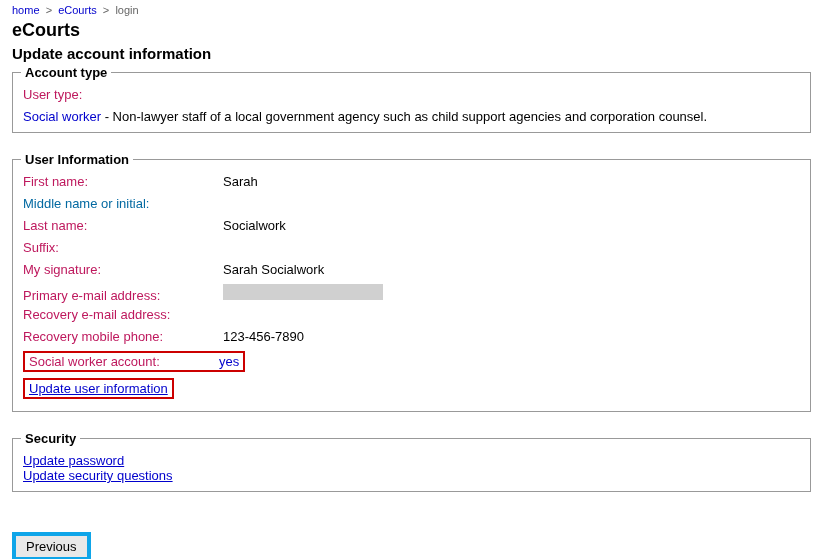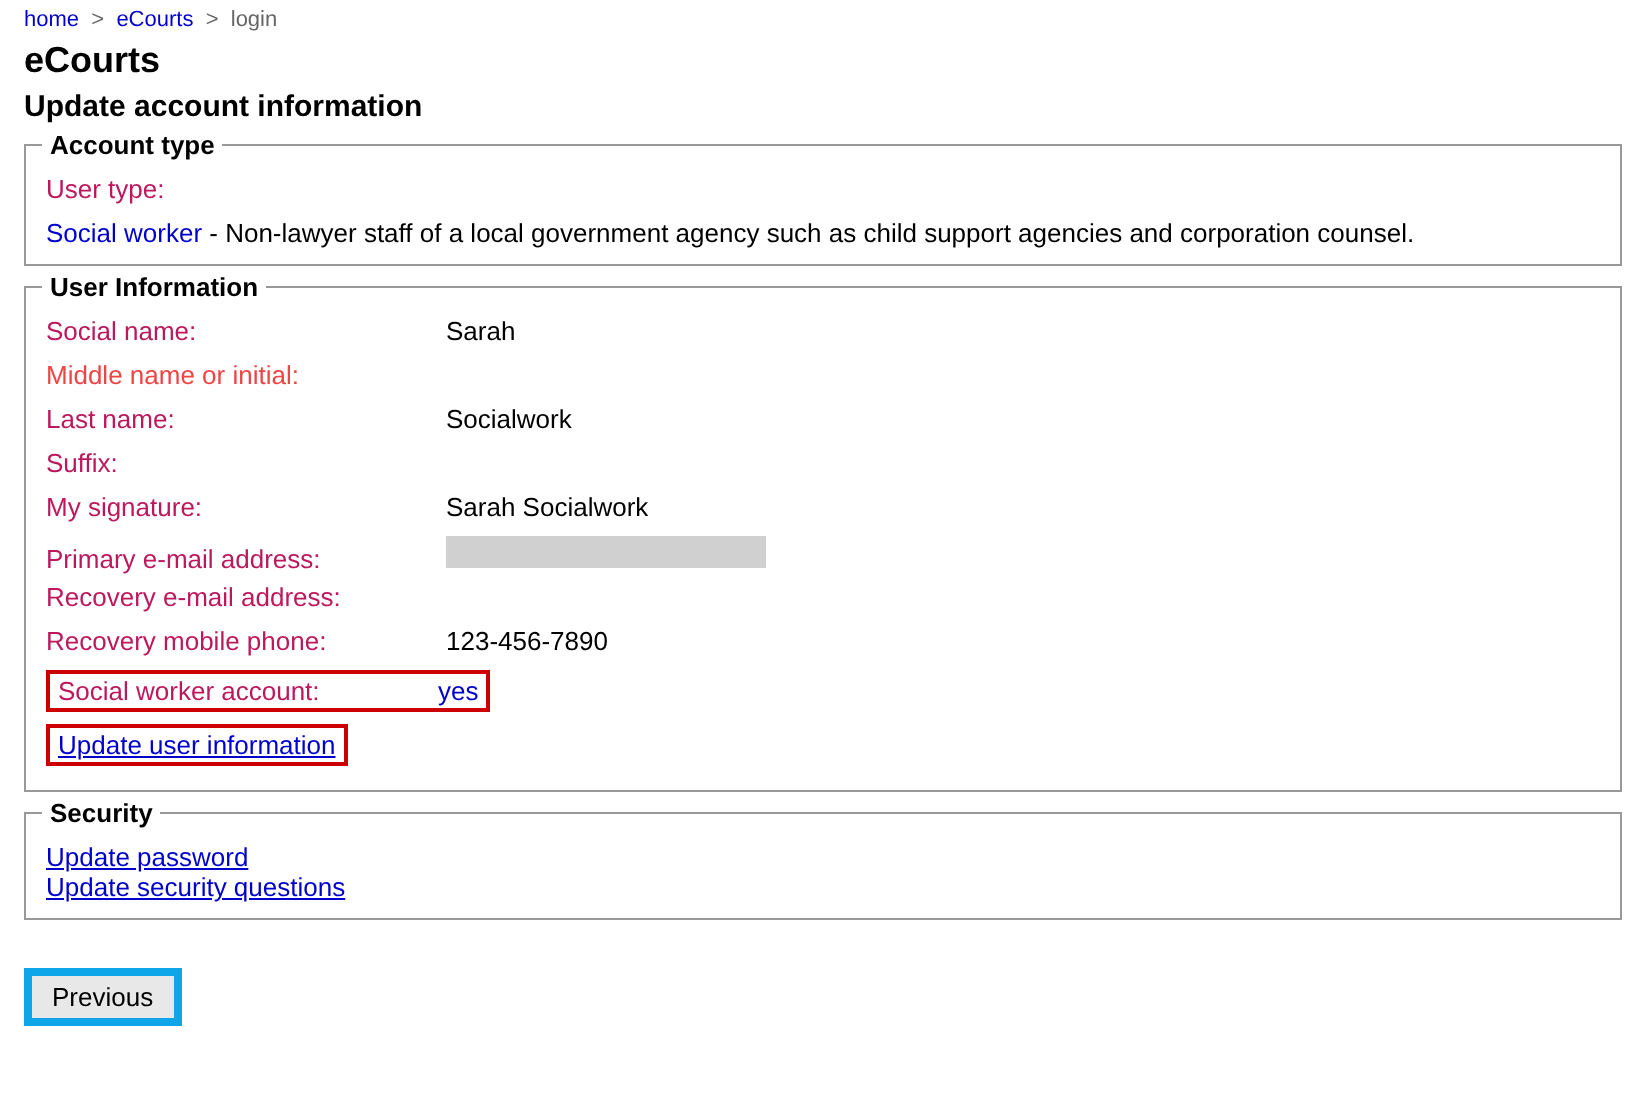--- a/index.html
+++ b/index.html
@@ -28,21 +28,21 @@
       font-weight: bold;
       margin-bottom: 4px;
     }
     .page-title {
       font-size: 15px;
       font-weight: bold;
       margin-bottom: 10px;
     }
     .section-box {
       border: 1px solid #999;
-      margin-bottom: 10px;
+      margin-bottom: 26px;
       padding: 8px 10px;
       position: relative;
     }
     .section-legend {
       font-weight: bold;
       font-size: 13px;
       background: #fff;
       padding: 0 4px;
       position: absolute;
       top: -8px;
@@ -56,21 +56,21 @@
       align-items: baseline;
       margin-bottom: 4px;
       min-height: 18px;
     }
     .field-label {
       min-width: 200px;
       color: #be185d;
       font-size: 13px;
     }
     .field-label.blue {
-      color: #ef4444;
+      color: #0369a1;
     }
     .field-value {
       font-size: 13px;
       color: #000;
     }
     .field-value.blue {
       color: #0000cc;
     }
     .email-redacted {
       display: inline-block;
@@ -146,21 +146,21 @@
       </div>
     </div>
   </div>
 
   
   <div class="section-box">
     <span class="section-legend">User Information</span>
     <div class="section-content">
 
       <div class="field-row">
-        <span class="field-label">Social name:</span>
+        <span class="field-label">First name:</span>
         <span class="field-value">Sarah</span>
       </div>
 
       <div class="field-row">
         <span class="field-label blue">Middle name or initial:</span>
         <span class="field-value"></span>
       </div>
 
       <div class="field-row">
         <span class="field-label">Last name:</span>

